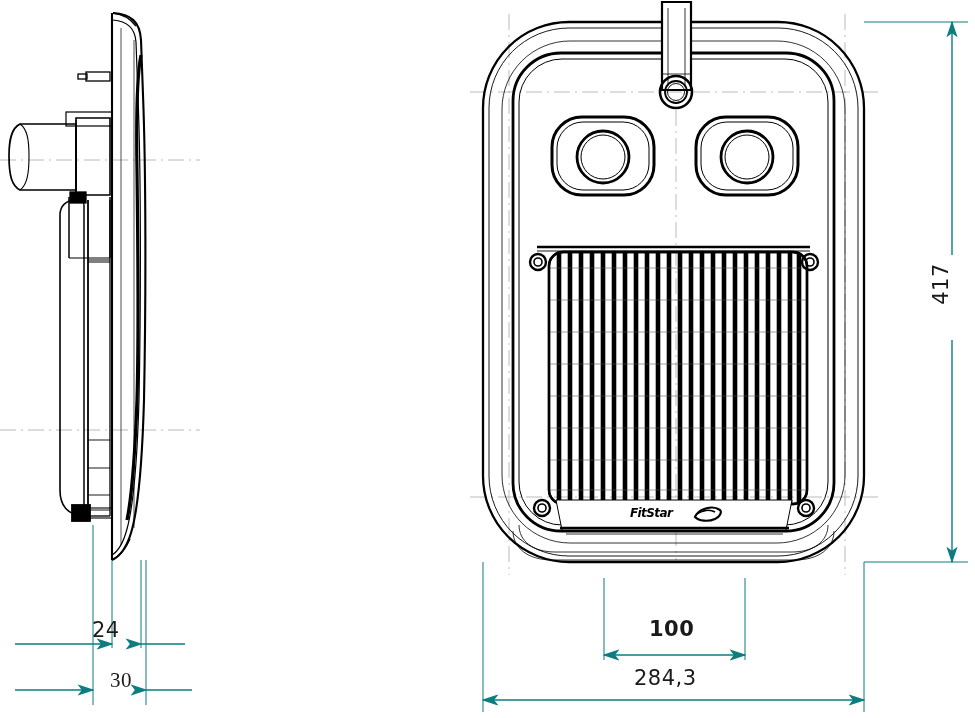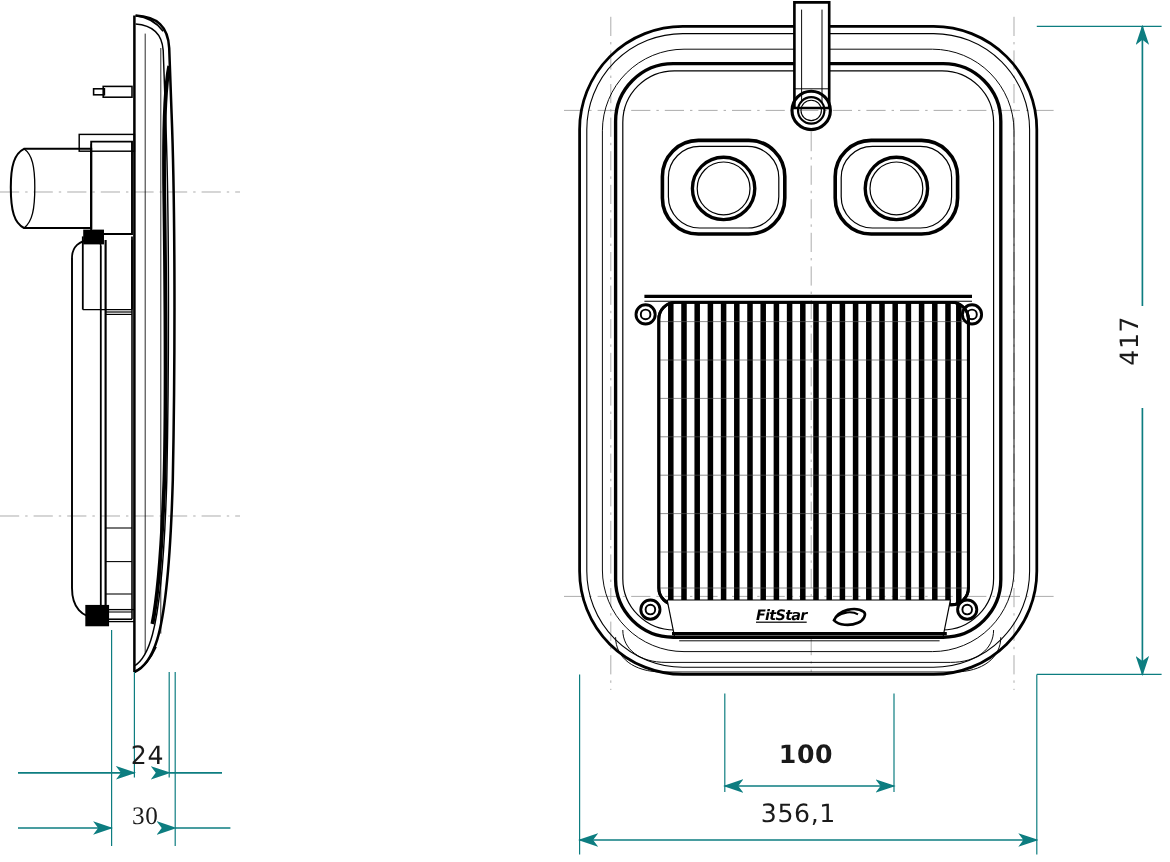--- a/index.html
+++ b/index.html
@@ -258,30 +258,30 @@
       <line x1="604" y1="655" x2="745" y2="655" marker-start="url(#arrL)" marker-end="url(#arrR)"></line>
     </g>
 
     <g stroke-width="1.4">
       <line x1="483" y1="700" x2="864" y2="700" marker-start="url(#arrL)" marker-end="url(#arrR)"></line>
     </g>
   </g>
 
 </svg>
 
-<div class="dimlabel" style="left:109px;top:618px;">24</div>
+<div class="dimlabel" style="left:92px;top:618px;">24</div>
 
 <div class="dimlabel" style="left:110px;top:668px;font-family:Liberation Serif, serif;">30</div>
 
 <div class="dimlabel rot90" style="left:917px;top:272px;width:48px;text-align:center;">417</div>
 
 <div class="dimlabel" style="left:649px;top:617px;font-weight:bold;">100</div>
 
-<div class="dimlabel" style="left:634px;top:666px;">356,1</div>
-
-<div class="logotext" style="left:630px;top:506px;text-decoration:underline;">FitStar</div>
+<div class="dimlabel" style="left:634px;top:666px;">284,3</div>
+
+<div class="logotext" style="left:630px;top:506px;">FitStar</div>
 
 <svg style="position:absolute;left:693px;top:503px;" width="30" height="20" viewBox="0 0 30 20">
   <path d="M2,14 C6,5 20,2 27,7 C29,9 27,14 22,16 C15,19 6,18 2,14 Z" fill="none" stroke="#000" stroke-width="2.2"></path>
   <path d="M4,11 C9,7 17,6 22,9" fill="none" stroke="#000" stroke-width="1.6"></path>
 </svg>
 
 </div>
 
 </body></html>

